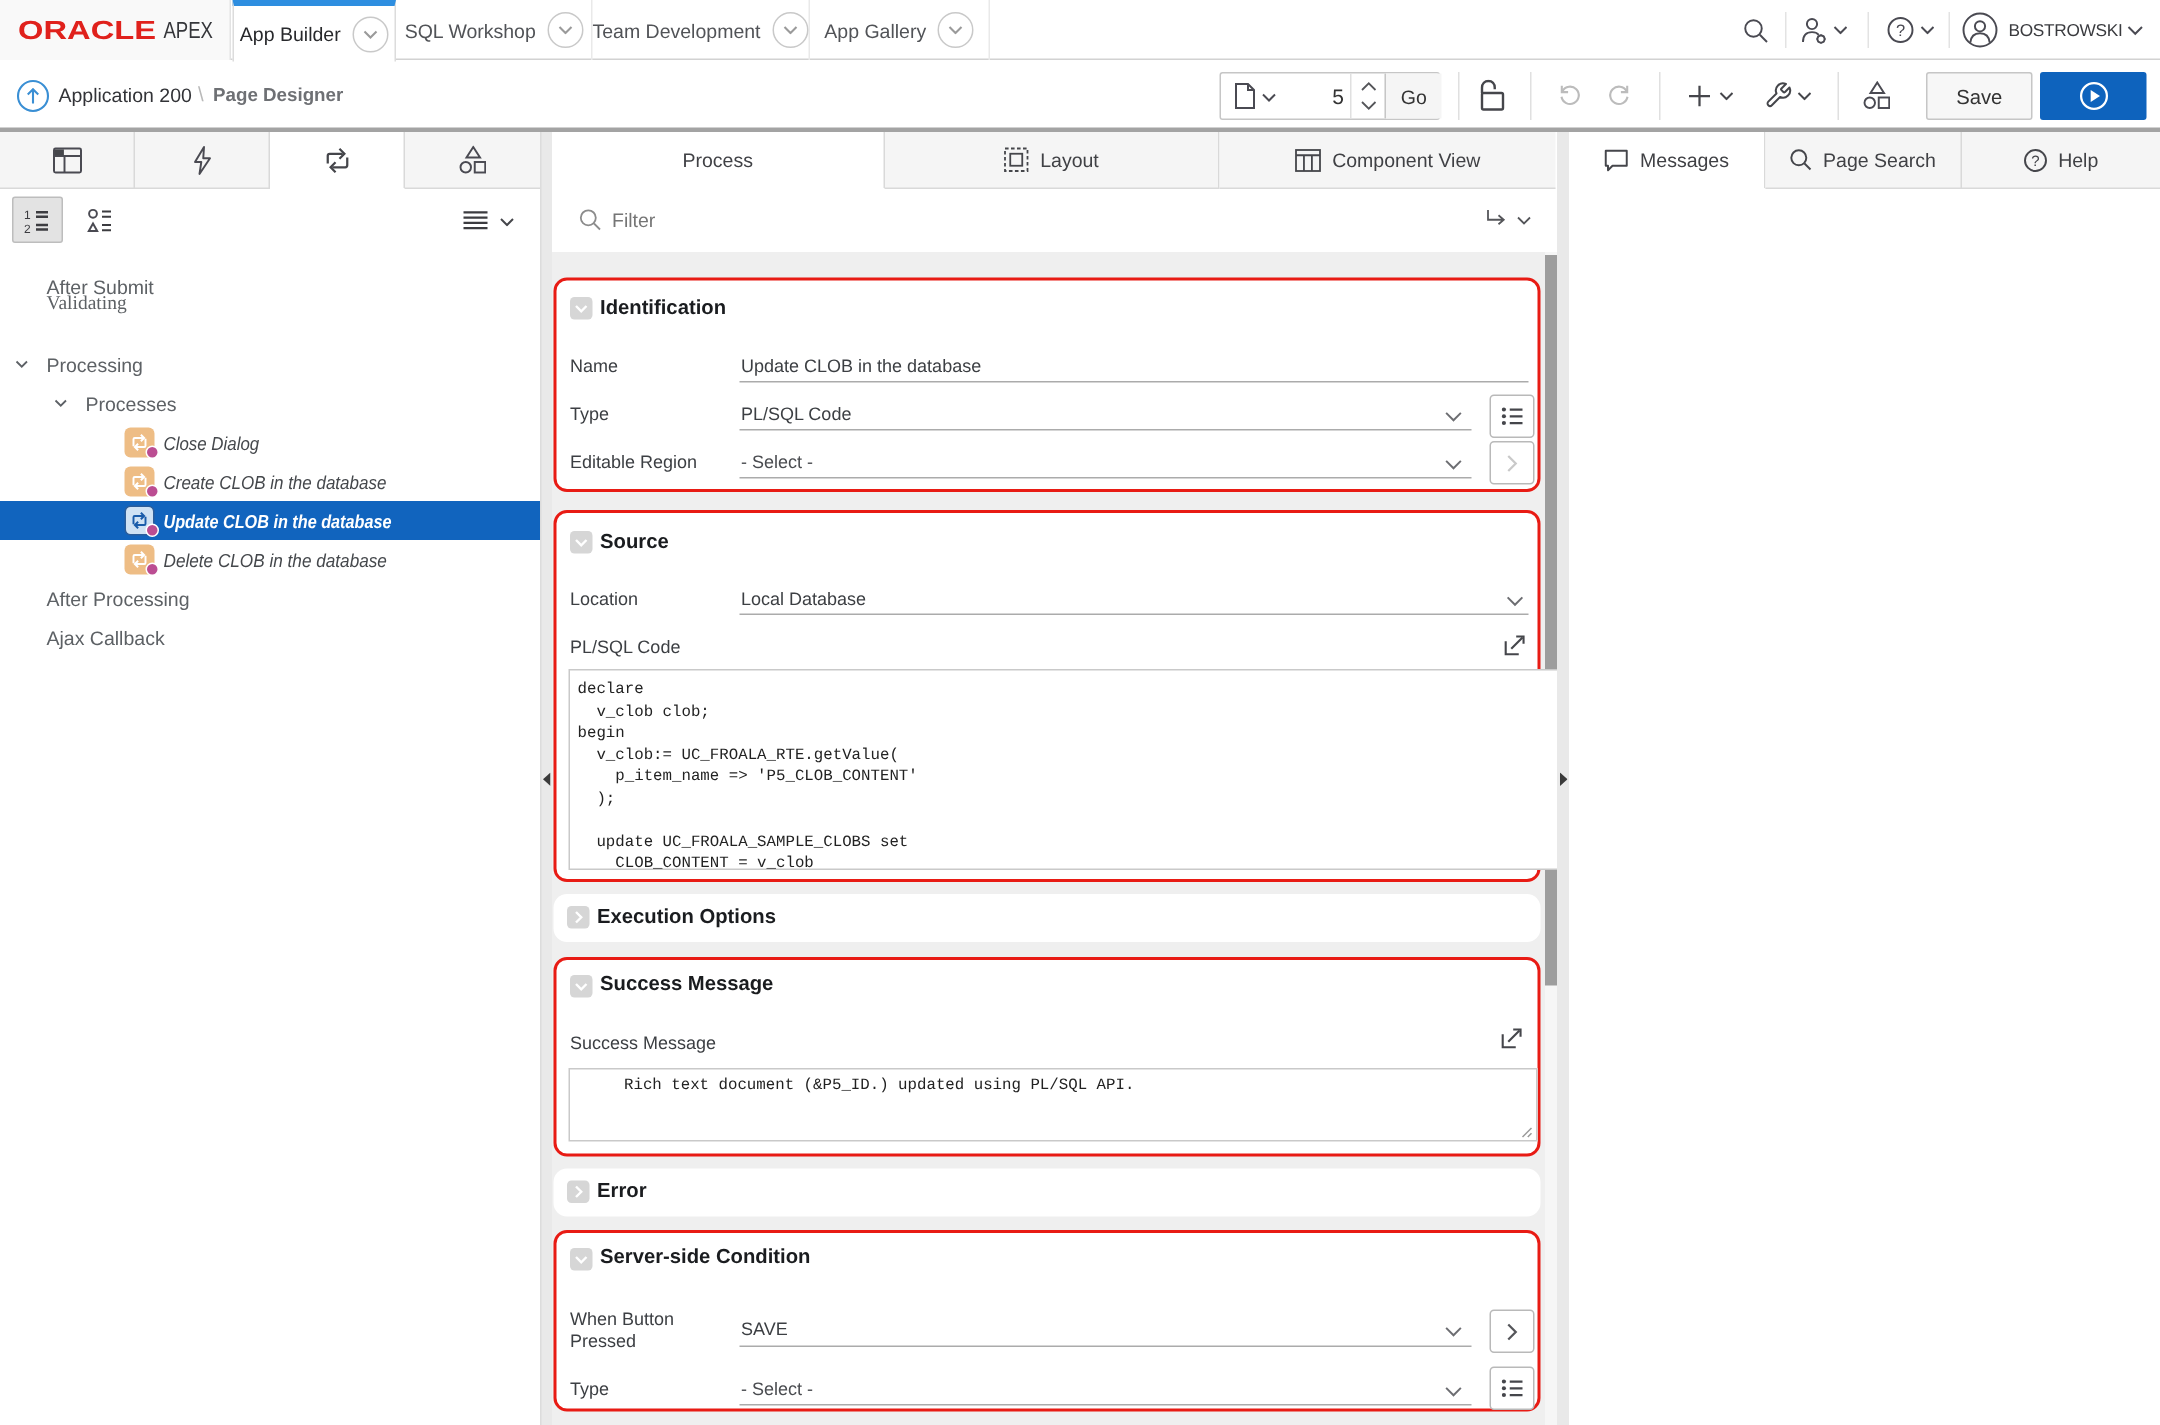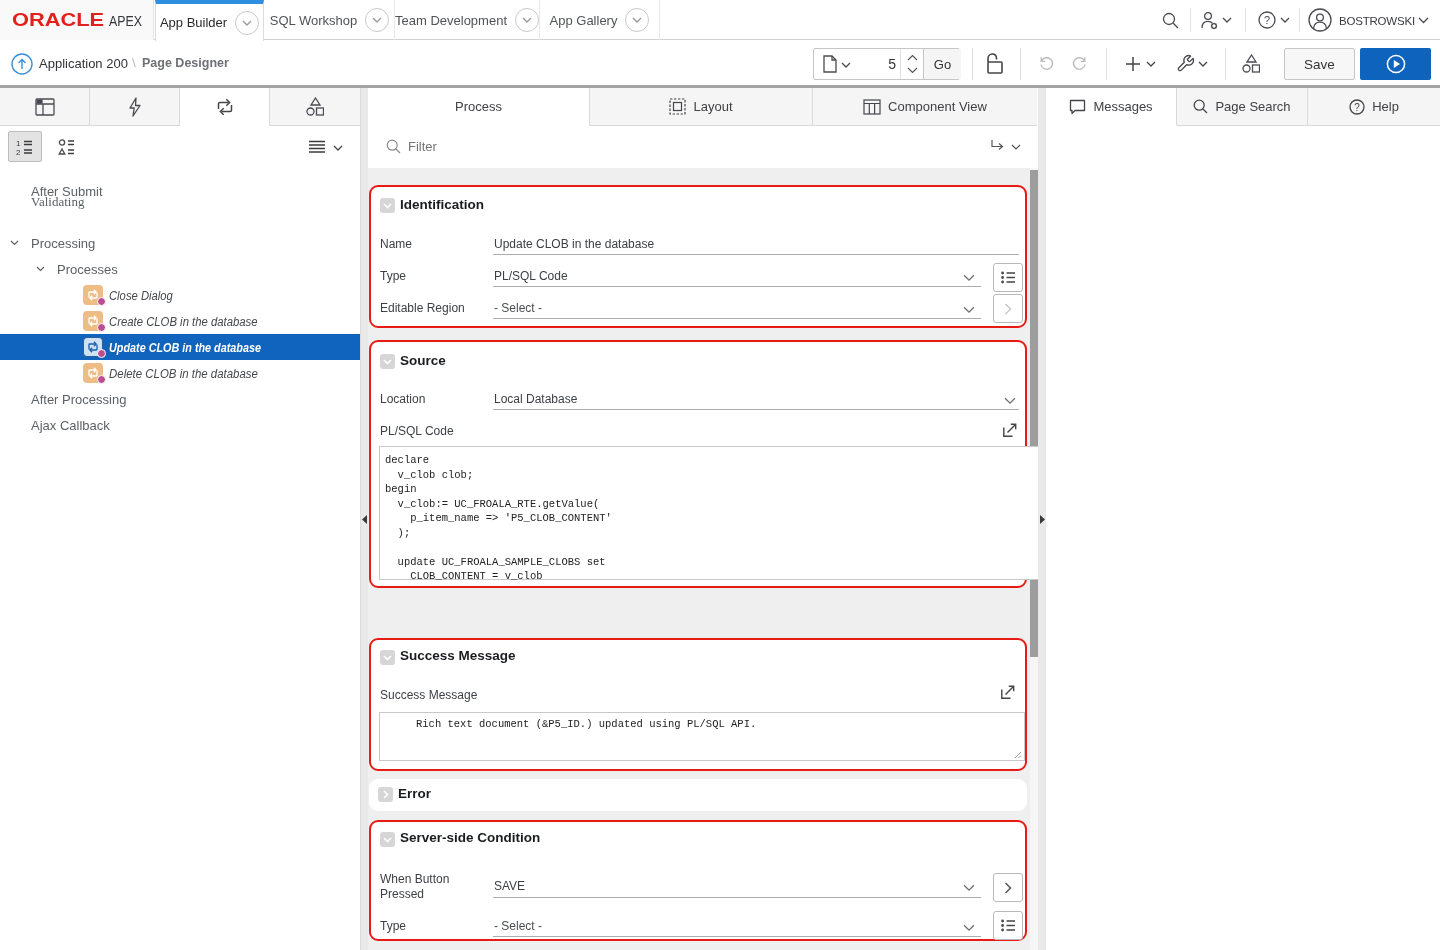--- a/index.html
+++ b/index.html
@@ -402,20 +402,28 @@
   update UC_FROALA_SAMPLE_CLOBS set
     CLOB_CONTENT = v_clob</div>
       <div class="abs" style="right:1px;top:1px;width:15px;height:133px;background:#f2f2f2;"></div>
       <div class="abs" style="right:3px;top:2px;width:11px;height:70px;background:#a8a8a8;"></div>
       <svg class="abs" style="right:2px;bottom:1px;" width="8" height="8" viewBox="0 0 8 8">
           <path d="M7 1 L1 7 M7 4.5 L4.5 7" stroke="#9a9a9a" stroke-width="1"></path>
         </svg>
     </div>
   </div>
 
+  <div class="sect" style="top:596px;height:32px;">
+    <div class="sbtn" style="top:8px;">
+        <svg width="6" height="9" viewBox="0 0 6 9">
+          <path d="M1 1 L4.5 4.5 L1 8" stroke="#ffffff" stroke-width="1.6" fill="none"></path>
+        </svg>
+      </div>
+    <div class="shead" style="left:29px;top:7px;">Execution Options</div>
+  </div>
 
   <div class="sect hl" style="top:638px;height:133px;">
     <div class="sbtn" style="top:10px;">
         <svg width="9" height="6" viewBox="0 0 9 6">
           <path d="M1 1 L4.5 4.5 L8 1" stroke="#ffffff" stroke-width="1.6" fill="none"></path>
         </svg>
       </div>
     <div class="shead" style="left:29px;top:8px;">Success Message</div>
     <div class="flabel" style="top:48px;">Success Message</div>
     <svg class="abs" style="left:629px;top:45px;" width="15" height="15" viewBox="0 0 15 15">

